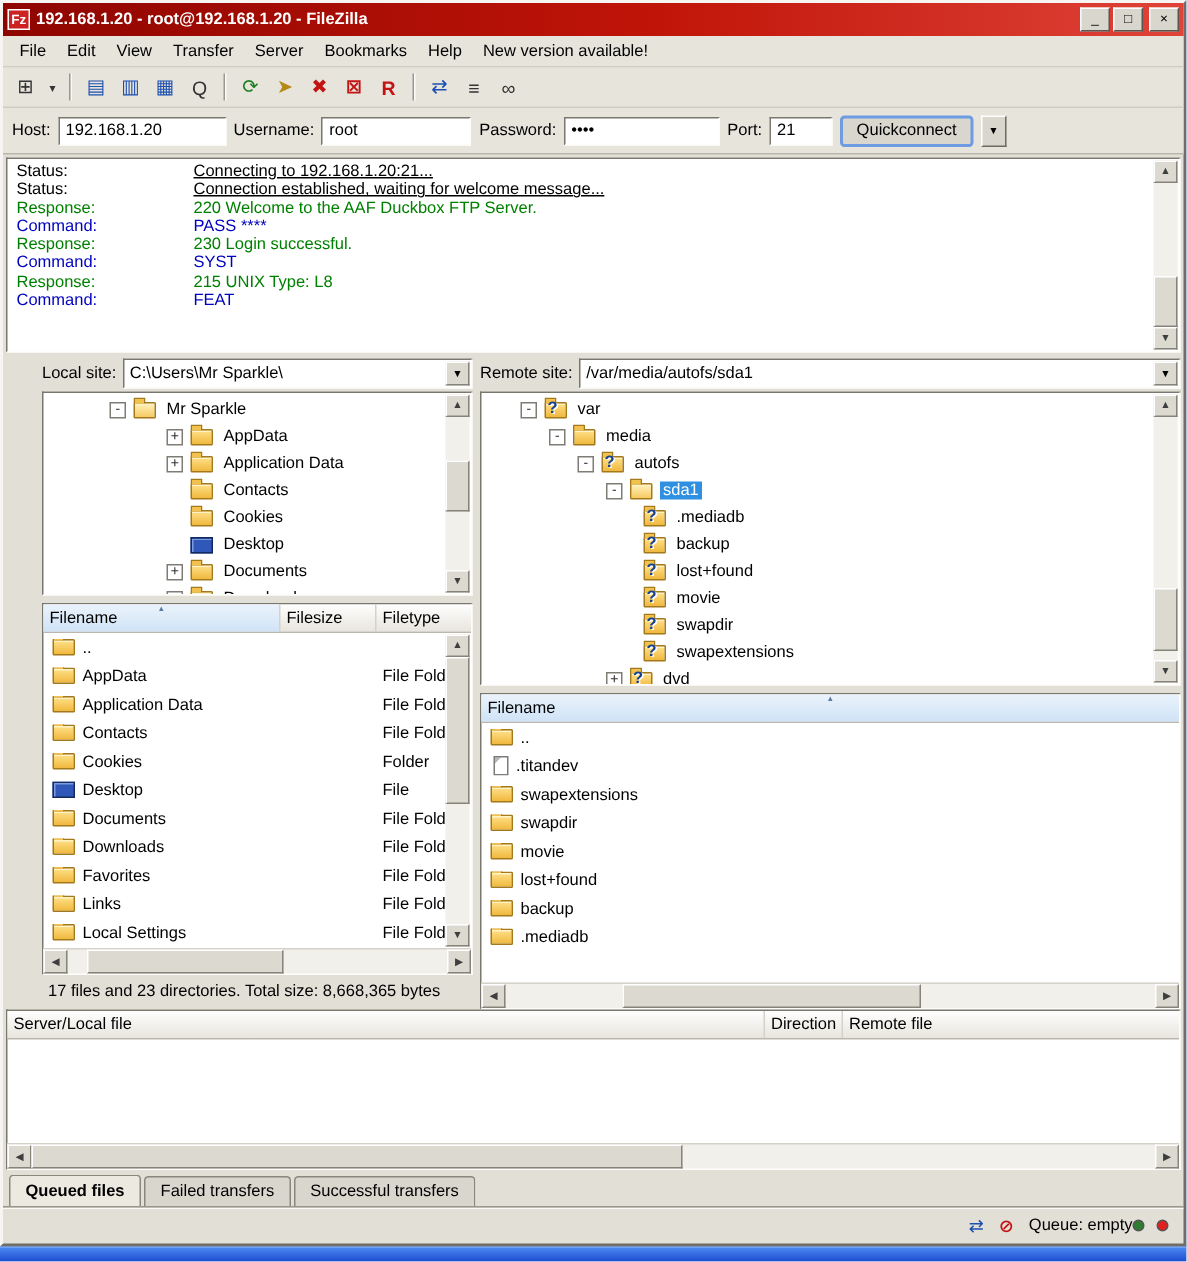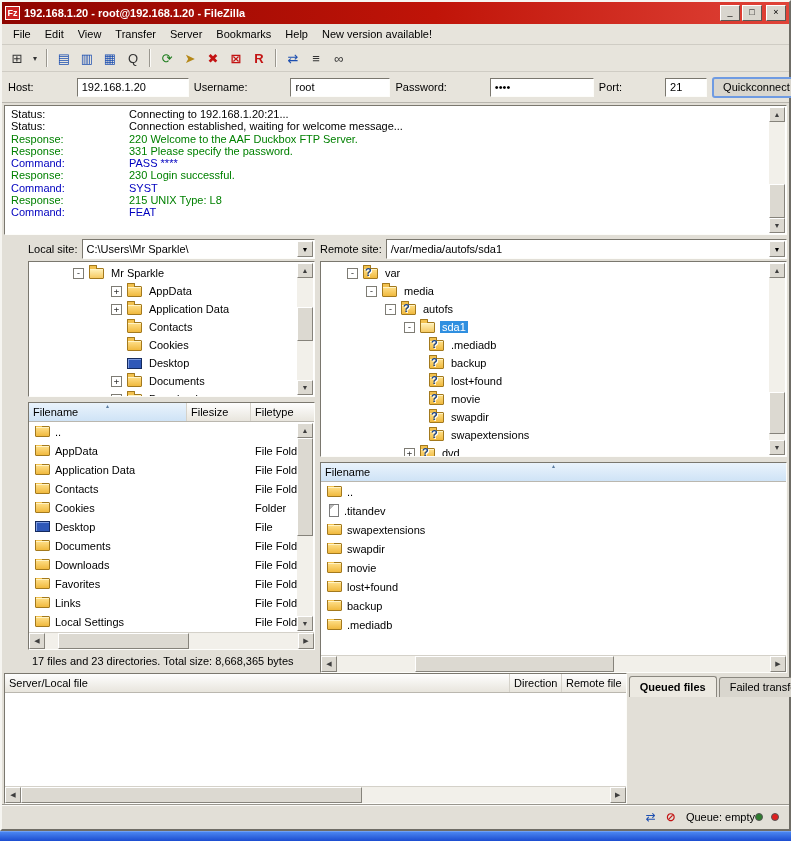--- a/index.html
+++ b/index.html
@@ -41,33 +41,33 @@
   .ticon.caretbox { width:12px; font-size:8px; color:#333; }
   .tsep { width:2px; height:18px; border-left:1px solid #9a978f; border-right:1px solid #fbfaf7; margin:0 4px; }
   .c-green { color:#1e7d1e; } .c-red { color:#c31313; font-weight:bold; }
   .c-blue { color:#1d4fb0; } .c-dark { color:#333; } .c-gold { color:#b58818; }
 
   
   .quickbar { height:31px; flex:none; display:flex; align-items:center; gap:5px; padding:0 6px;
     background:#e7e4dc; border-bottom:1px solid #b8b5ad; }
   .qlabel { white-space:nowrap; }
   .qinput { height:19px; background:#fff; border:1px solid; border-color:#7a776e #fdfdfa #fdfdfa #7a776e;
-    font:11px "Liberation Sans","DejaVu Sans",sans-serif; padding:1px 4px;margin-left:38px; }
+    font:11px "Liberation Sans","DejaVu Sans",sans-serif; padding:1px 4px; }
   .qc-btn { height:21px; padding:2px 9px; background:#d9d6ce; border:2px solid #6f9be2; border-radius:3px;
     font:11px "Liberation Sans","DejaVu Sans",sans-serif; }
   .qc-drop { width:17px; height:21px; background:#d9d6ce; border:1px solid; border-color:#fff #6e6b63 #6e6b63 #fff;
     font-size:7px; display:flex; align-items:center; justify-content:center; }
 
   
   .log { height:130px; flex:none; margin:2px; background:#fff; position:relative;
     border:1px solid; border-color:#7a776e #fdfdfa #fdfdfa #7a776e;
     padding:2px 20px 2px 6px; overflow:hidden; }
   .logline { line-height:12.3px; white-space:nowrap; }
   .logline .lbl { display:inline-block; width:118px; }
-  .t-status { color:#000; } .t-command { color:#0000bf; } .t-response { color:#008000; }
+  .t-status { color:#000;text-decoration:underline; } .t-command { color:#0000bf; } .t-response { color:#008000; }
 
   
   .vsb { position:absolute; top:1px; right:1px; bottom:1px; width:16px; background:#f2f0ea;
     display:flex; flex-direction:column; }
   .hsb { height:17px; flex:none; background:#f2f0ea; display:flex; border-top:1px solid #d4d1c9; }
   .sbb { width:16px; height:15px; flex:none; background:#dcd9d1; border:1px solid; border-color:#fff #86837b #86837b #fff;
     color:#3e3e3e; font-size:7px; display:flex; align-items:center; justify-content:center; }
   .hsb .sbb { height:16px; }
   .vtrack { flex:1; position:relative; } .htrack { flex:1; position:relative; }
   .vthumb { position:absolute; left:0; right:0; background:#dcd9d1; border:1px solid; border-color:#fff #86837b #86837b #fff; }
@@ -128,21 +128,21 @@
   .icn.folder::before { content:""; position:absolute; left:-1px; top:-4px; width:6px; height:3px;
     background:#f2c14e; border:1px solid #a3791d; border-bottom:none; border-radius:1px 1px 0 0; }
   .icn.open { background:linear-gradient(#fff2bc,#f6ca62); }
   .icn.q::after { content:"?"; position:absolute; left:1px; top:-3px; font-size:11px; font-weight:bold;
     color:#15418e; text-shadow:1px 1px 0 #fff; }
   .icn.desktop { background:#2f58b8; border:1px solid #142a5e; box-shadow:inset 1px 1px 0 #7f9ce0; }
   .icn.file { width:10px; height:13px; margin-left:4px; background:#fff; border:1px solid #7b7b7b;
     background:linear-gradient(135deg,#b9b9b9 0 3px,#fff 3px); }
 
   
-  .queuepane { height:131px; flex:none; display:flex; flex-direction:row; padding:0 2px; }
+  .queuepane { height:131px; flex:none; display:flex; flex-direction:column; padding:0 2px; }
   .qlist { flex:1; display:flex; flex-direction:column; background:#fff;
     border:1px solid; border-color:#7a776e #fdfdfa #fdfdfa #7a776e; }
   .qcol-a { width:505px; flex:none; } .qcol-b { width:52px; flex:none; } .qcol-c { flex:1; border-right:none; }
   .qrows { flex:1; }
   .tabs { height:24px; flex:none; display:flex; align-items:flex-end; padding:2px 2px 0 2px; gap:2px; }
   .tab { padding:3px 10px 4px 10px; background:#d9d6ce; border:1px solid #8a877f; border-bottom:none;
     border-radius:3px 3px 0 0; white-space:nowrap; }
   .tab.active { background:#ece9e1; font-weight:bold; padding-top:4px; }
 
   
@@ -210,21 +210,20 @@
       <span class="qlabel">Port:</span>
       <input class="qinput" style="width: 42px;" value="21">
       <button class="qc-btn">Quickconnect</button>
       <span class="qc-drop">▼</span>
     </div>
 
     <div class="log">
       <div class="logline t-status"><span class="lbl">Status:</span><span>Connecting to 192.168.1.20:21...</span></div>
       <div class="logline t-status"><span class="lbl">Status:</span><span>Connection established, waiting for welcome message...</span></div>
       <div class="logline t-response"><span class="lbl">Response:</span><span>220 Welcome to the AAF Duckbox FTP Server.</span></div>
-      <div class="logline t-response"><span class="lbl">Response:</span><span>331 Please specify the password.</span></div>
       <div class="logline t-command"><span class="lbl">Command:</span><span>PASS ****</span></div>
       <div class="logline t-response"><span class="lbl">Response:</span><span>230 Login successful.</span></div>
       <div class="logline t-command"><span class="lbl">Command:</span><span>SYST</span></div>
       <div class="logline t-response"><span class="lbl">Response:</span><span>215 UNIX Type: L8</span></div>
       <div class="logline t-command"><span class="lbl">Command:</span><span>FEAT</span></div>
       <div class="vsb">
         <span class="sbb">▲</span>
         <span class="vtrack">
             <span class="vthumb" style="bottom:0;height:34px"></span>
           </span>

